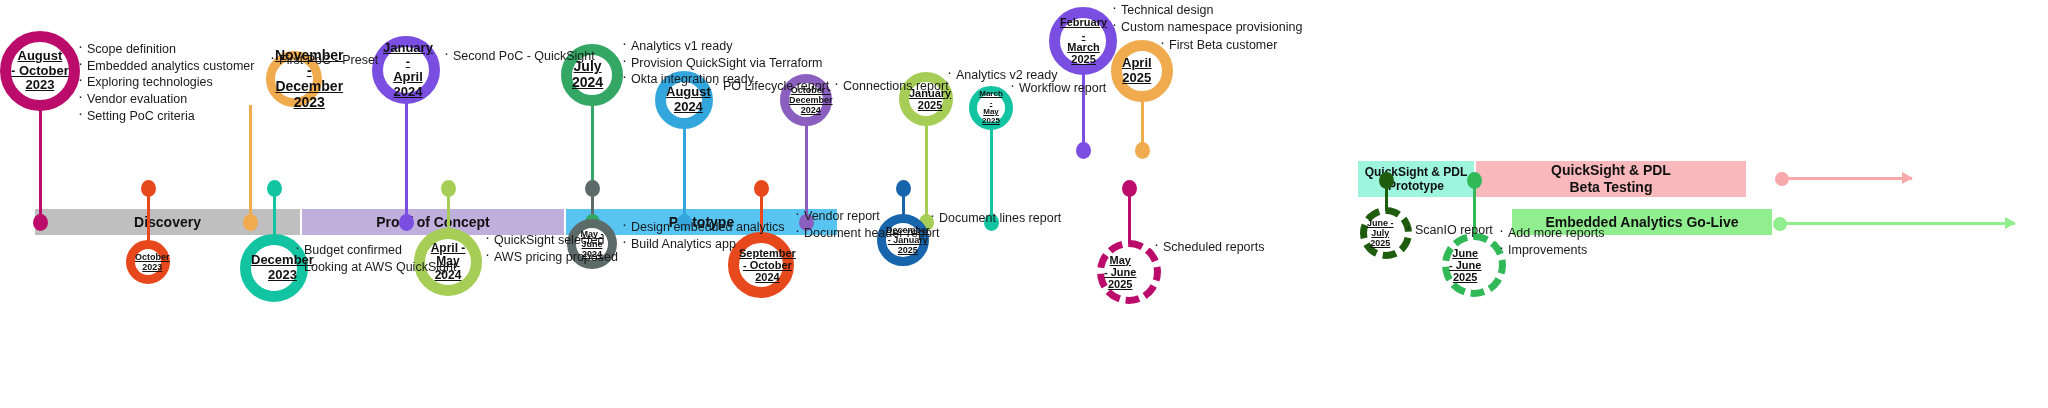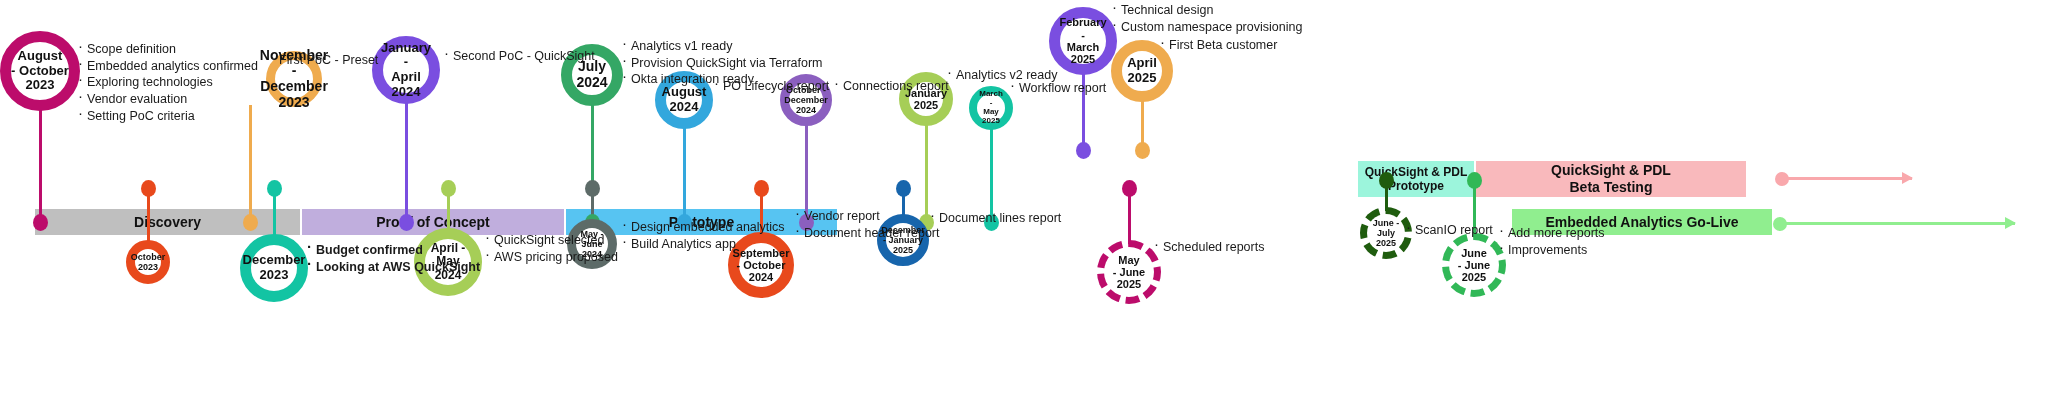--- a/index.html
+++ b/index.html
@@ -27,25 +27,26 @@
     border-left: 11px solid currentColor;
     border-top: 6px solid transparent;
     border-bottom: 6px solid transparent;
   }
   .axis-arrow .axis-line { position:absolute; left:0; top:0; width:100%; height:3px; background: currentColor; }
   .axis-dot { position:absolute; width:14px; height:14px; border-radius:50%; left:-7px; top:-5.5px; }
   .ms-ring {
     position: absolute;
     border-radius: 50%;
     background: #fff;
-    display: flex; align-items: center; justify-content: center;
+    display: flex; align-items: center; justify-content: flex-start;
     text-align: center;
     font-weight: bold; color: #111;
     line-height: 1.12;
     z-index: 3;
+    text-decoration: underline;
   }
   .ms-stem { position: absolute; width: 3px; z-index: 1; }
   .ms-knob { position: absolute; width: 15px; height: 17px; border-radius: 50%; z-index: 2; }
 
   .ms-notes {
     position: absolute;
     font-size: 12.5px; color: #1a1a1a;
     line-height: 1.33;
     white-space: nowrap;
     z-index: 4;
@@ -99,21 +100,21 @@
     <div class="ms-ring" style="left: 0px; top: 31px; width: 80px; height: 80px; font-size: 13px; border: 11px solid rgb(188, 12, 107);">
       <div>
         <div>August</div>
         <div>- October</div>
         <div>2023</div>
       </div>
     </div>
     <div class="ms-notes" style="left: 76px; top: 41px;">
       <ul>
         <li>Scope definition</li>
-        <li>Embedded analytics confirmed</li>
+        <li>Embedded analytics customer</li>
         <li>Exploring technologies</li>
         <li>Vendor evaluation</li>
         <li>Setting PoC criteria</li>
       </ul>
     </div>
     <div class="ms-stem" style="left: 146.5px; background: rgb(232, 73, 28); top: 188px; height: 56px;"></div>
     <div class="ms-knob" style="left: 140.5px; background: rgb(232, 73, 28); top: 180px;"></div>
     <div class="ms-ring" style="left: 126px; top: 240px; width: 44px; height: 44px; font-size: 9px; border: 9px solid rgb(232, 73, 28);">
       <div>
         <div>October</div>
@@ -135,21 +136,21 @@
       </ul>
     </div>
     <div class="ms-stem" style="left: 272.5px; background: rgb(19, 196, 163); top: 188px; height: 50px;"></div>
     <div class="ms-knob" style="left: 266.5px; background: rgb(19, 196, 163); top: 180px;"></div>
     <div class="ms-ring" style="left: 240px; top: 234px; width: 68px; height: 68px; font-size: 13px; border: 11px solid rgb(19, 196, 163);">
       <div>
         <div>December</div>
         <div>2023</div>
       </div>
     </div>
-    <div class="ms-notes" style="left: 305px; top: 242px; font-weight: bold;">
+    <div class="ms-notes" style="left: 293px; top: 242px;">
       <ul>
         <li>Budget confirmed</li>
         <li>Looking at AWS QuickSight</li>
       </ul>
     </div>
     <div class="ms-stem" style="left: 404.5px; background: rgb(122, 78, 224); top: 102px; height: 122px;"></div>
     <div class="ms-knob" style="left: 398.5px; background: rgb(122, 78, 224); top: 214px;"></div>
     <div class="ms-ring" style="left: 372px; top: 36px; width: 68px; height: 68px; font-size: 13px; border: 11px solid rgb(122, 78, 224);">
       <div>
         <div>January -</div>

